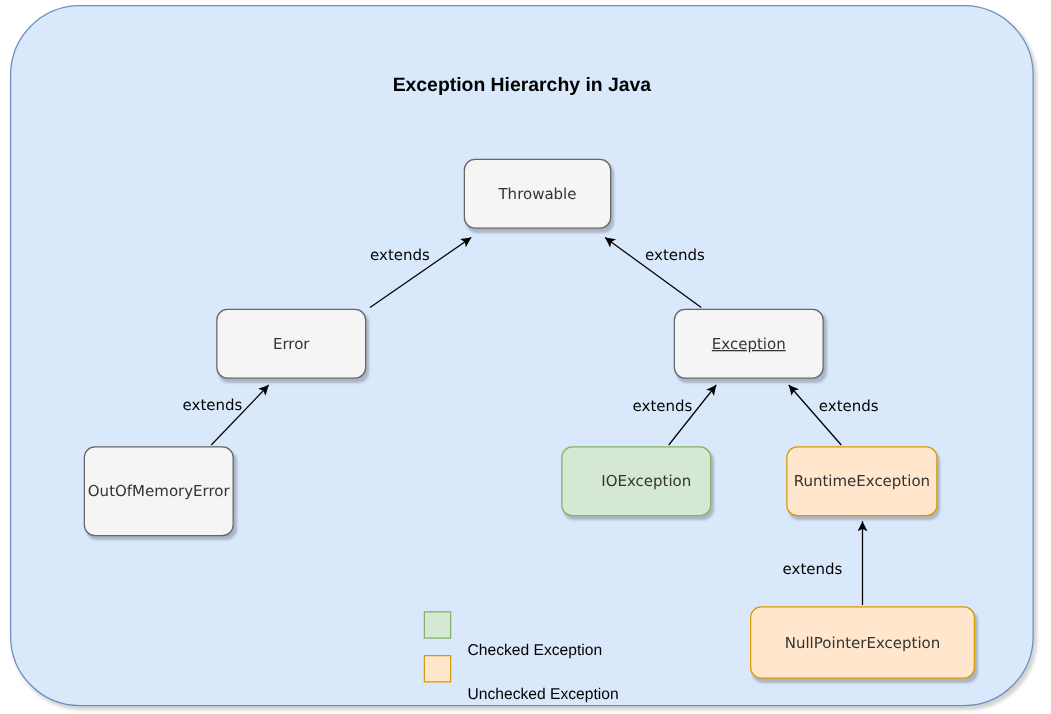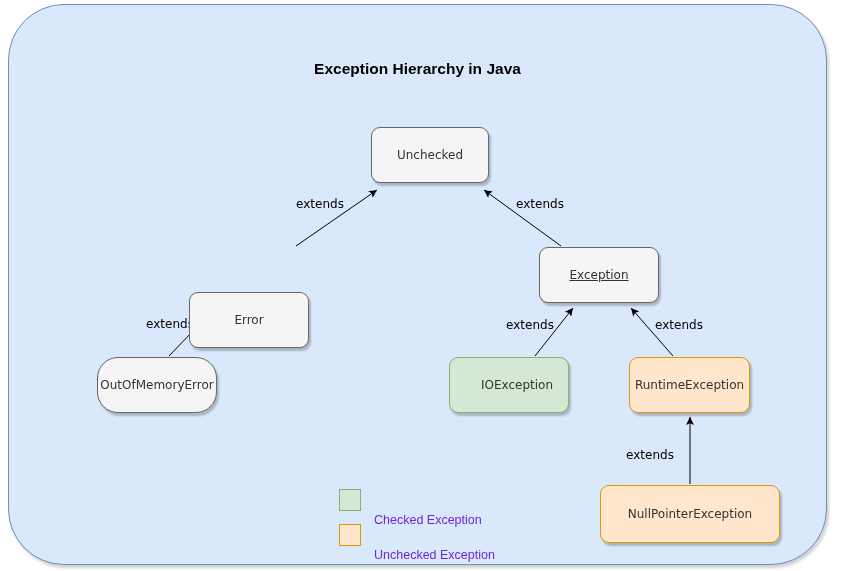--- a/index.html
+++ b/index.html
@@ -96,21 +96,21 @@
   .swatch.checked {
     background: var(--checked-fill, #d5e8d4);
     border: 1px solid var(--checked-border, #82b366);
   }
   .swatch.unchecked {
     background: var(--unchecked-fill, #ffe6cc);
     border: 1px solid var(--unchecked-border, #d79b00);
   }
   .legend-label {
     font-size: 12.5px;
-    color: #6d28d9;
+    color: #000000;
     white-space: nowrap;
     margin-top: 40px;
   }
 </style>
 </head>
 <body>
 
 <div class="canvas">
   <div class="container">
 
@@ -130,24 +130,24 @@
       <line x1="681" y1="479" x2="681" y2="412" stroke="#000000" stroke-width="1" marker-end="url(#arrow)"></line>
     </svg>
 
     <span class="edge-label" style="left:311px; top:199px;">extends</span>
     <span class="edge-label" style="left:531px; top:199px;">extends</span>
     <span class="edge-label" style="left:161px; top:319px;">extends</span>
     <span class="edge-label" style="left:521px; top:320px;">extends</span>
     <span class="edge-label" style="left:670px; top:320px;">extends</span>
     <span class="edge-label" style="left:641px; top:450px;">extends</span>
 
-    <div class="node neutral" style="left:362px; top:122px; width:118px; height:56px;">Unchecked</div>
-    <div class="node neutral" style="left:180px; top:242px; width:120px; height:56px;margin-top:45px;">Error</div>
+    <div class="node neutral" style="left:362px; top:122px; width:118px; height:56px;">Throwable</div>
+    <div class="node neutral" style="left:164px; top:242px; width:120px; height:56px;">Error</div>
     <div class="node neutral" style="left:530px; top:242px; width:120px; height:56px;text-decoration:underline;">Exception</div>
-    <div class="node neutral" style="left:88px; top:352px; width:120px; height:56px;border-radius:21px;">OutOfMemoryError</div>
+    <div class="node neutral" style="left:58px; top:352px; width:120px; height:72px;">OutOfMemoryError</div>
     <div class="node checked" style="left:440px; top:352px; width:120px; height:56px;">IOException</div>
     <div class="node unchecked" style="left:620px; top:352px; width:121px; height:56px;">RuntimeException</div>
     <div class="node unchecked" style="left:591px; top:480px; width:180px; height:58px;">NullPointerException</div>
 
     <div class="legend-row" style="left:330px; top:468px;">
       <span class="swatch checked"></span>
       <span class="legend-label">Checked Exception</span>
     </div>
     <div class="legend-row" style="left:330px; top:503px;">
       <span class="swatch unchecked"></span>

